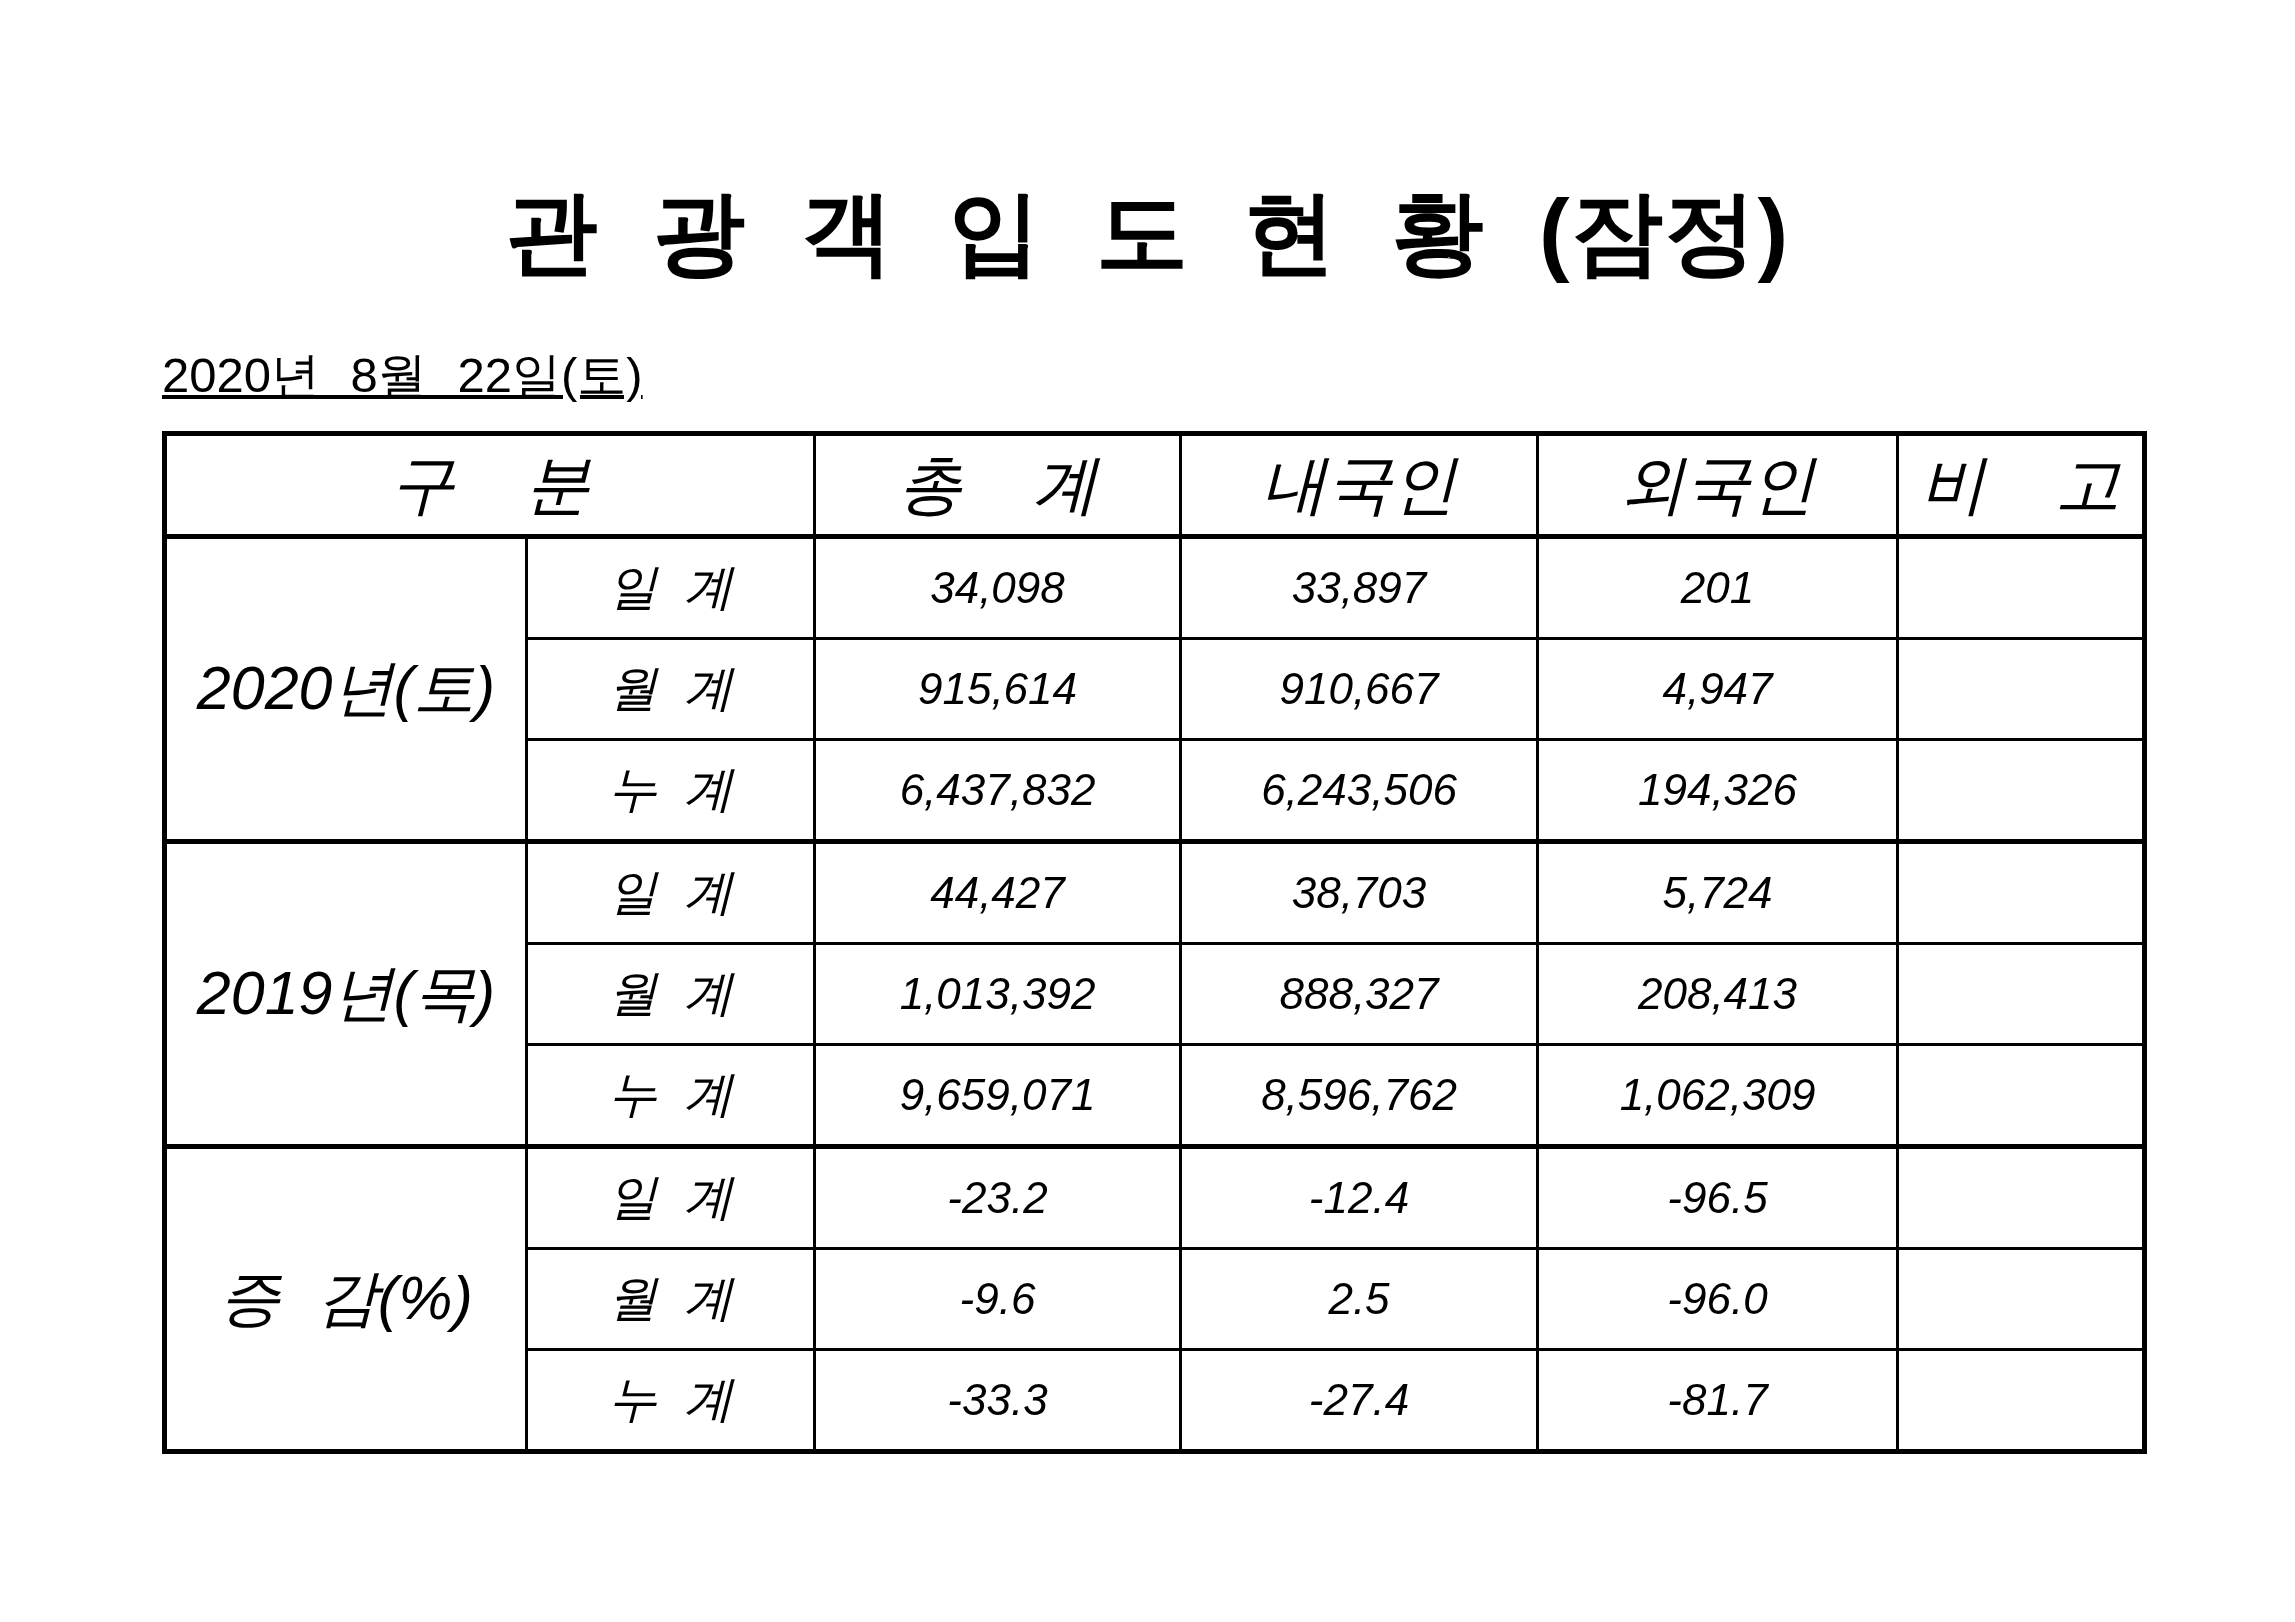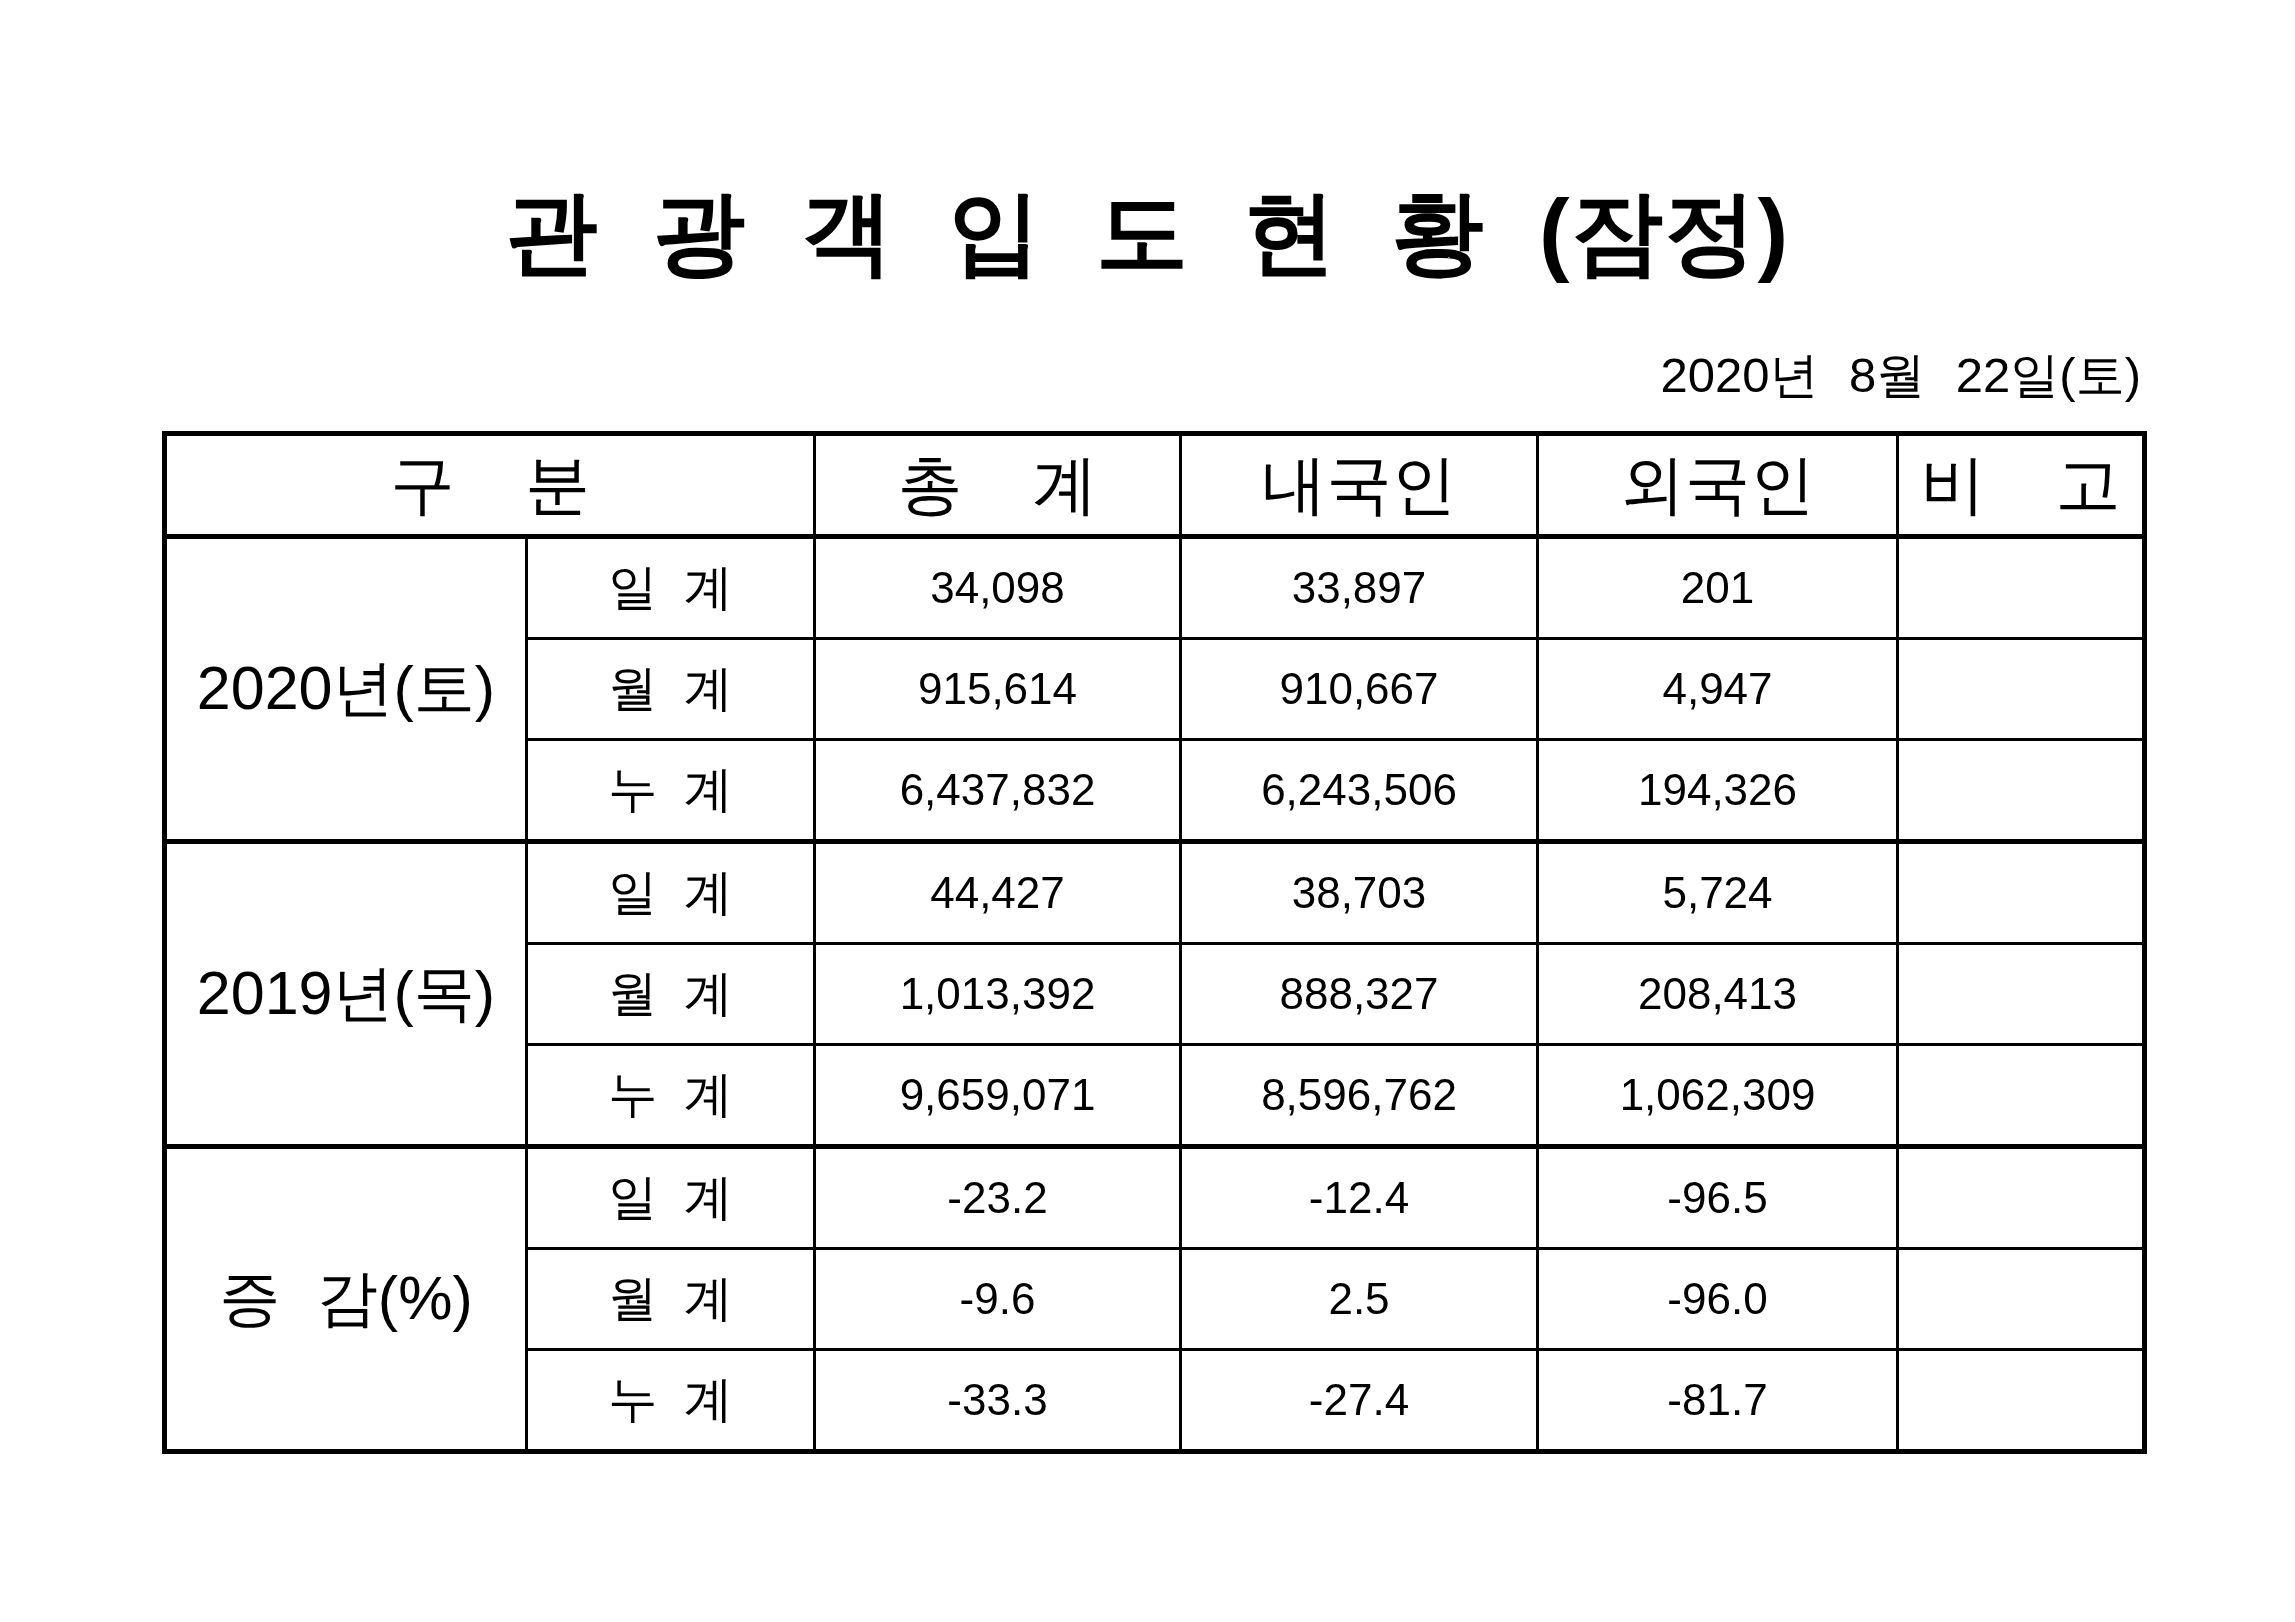--- a/index.html
+++ b/index.html
@@ -21,32 +21,34 @@
     font-size: 92px;
     font-weight: bold;
     line-height: 1.0;
     word-spacing: 27.5px;
     letter-spacing: 1.3px;
     white-space: nowrap;
   }
   .date-line {
     width: 1979px;
     margin: 73px 0 0 162px;
-    text-align: right;
+    text-align: left;
     font-size: 49px;
     line-height: 1.0;
     word-spacing: 17px;
     white-space: nowrap;
+    text-decoration: underline;
   }
   table.main-table {
     margin: 31px 0 0 162px;
     width: 1979px;
     table-layout: fixed;
     border-collapse: collapse;
     border: 5.2px solid #000000;
+    font-style: italic;
   }
   .main-table th, .main-table td {
     border: 3.3px solid #000000;
     text-align: center;
     vertical-align: middle;
     padding: 0;
     overflow: hidden;
     font-weight: normal;
   }
   .main-table tr.header-row th {

